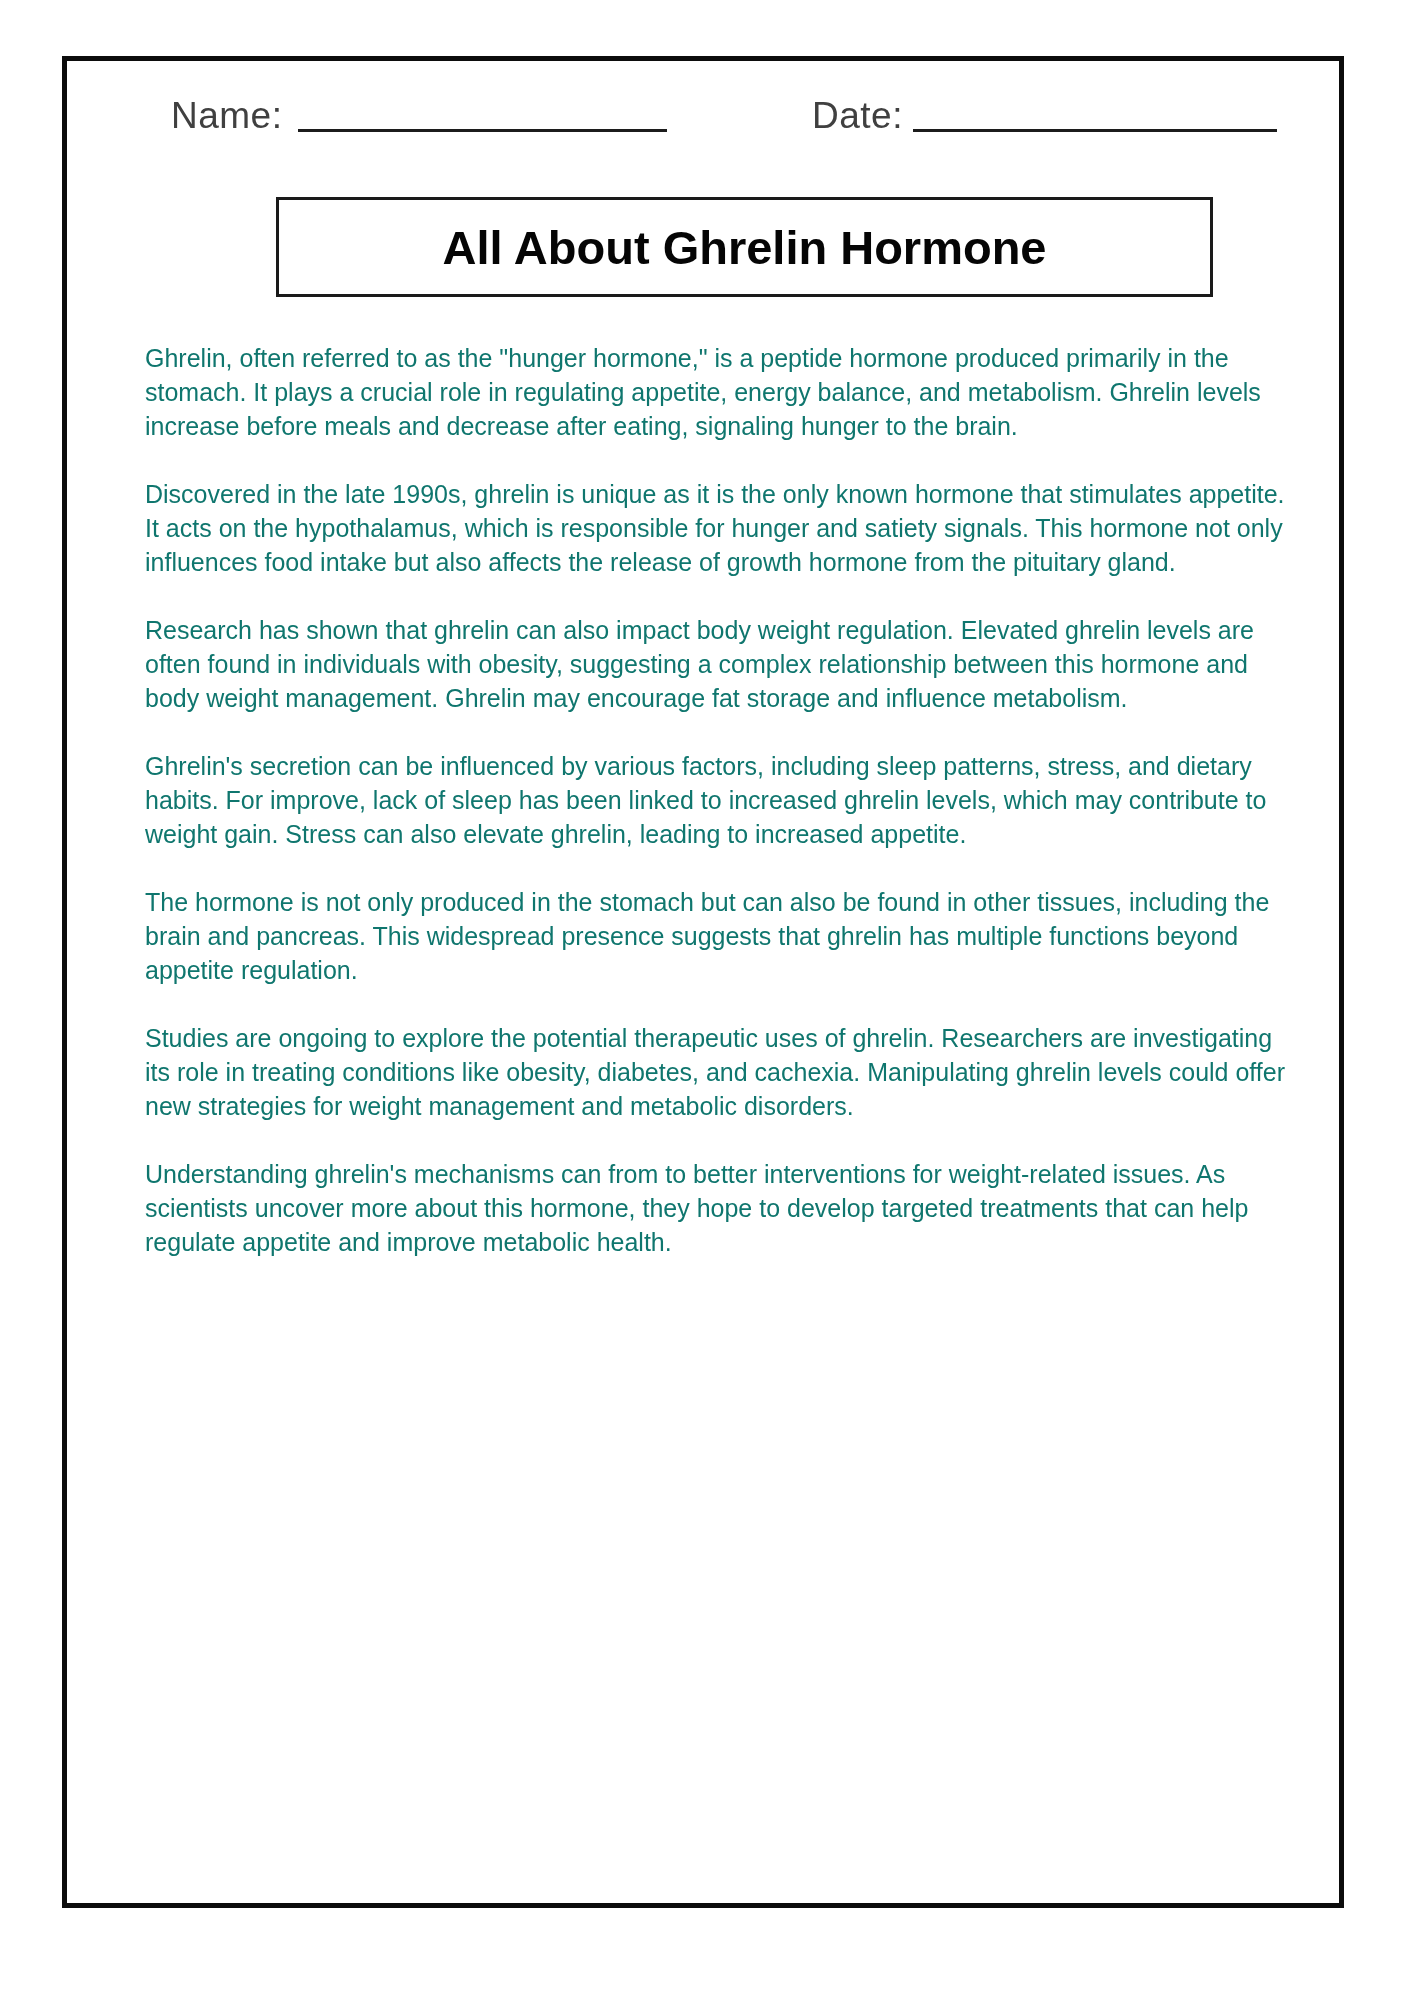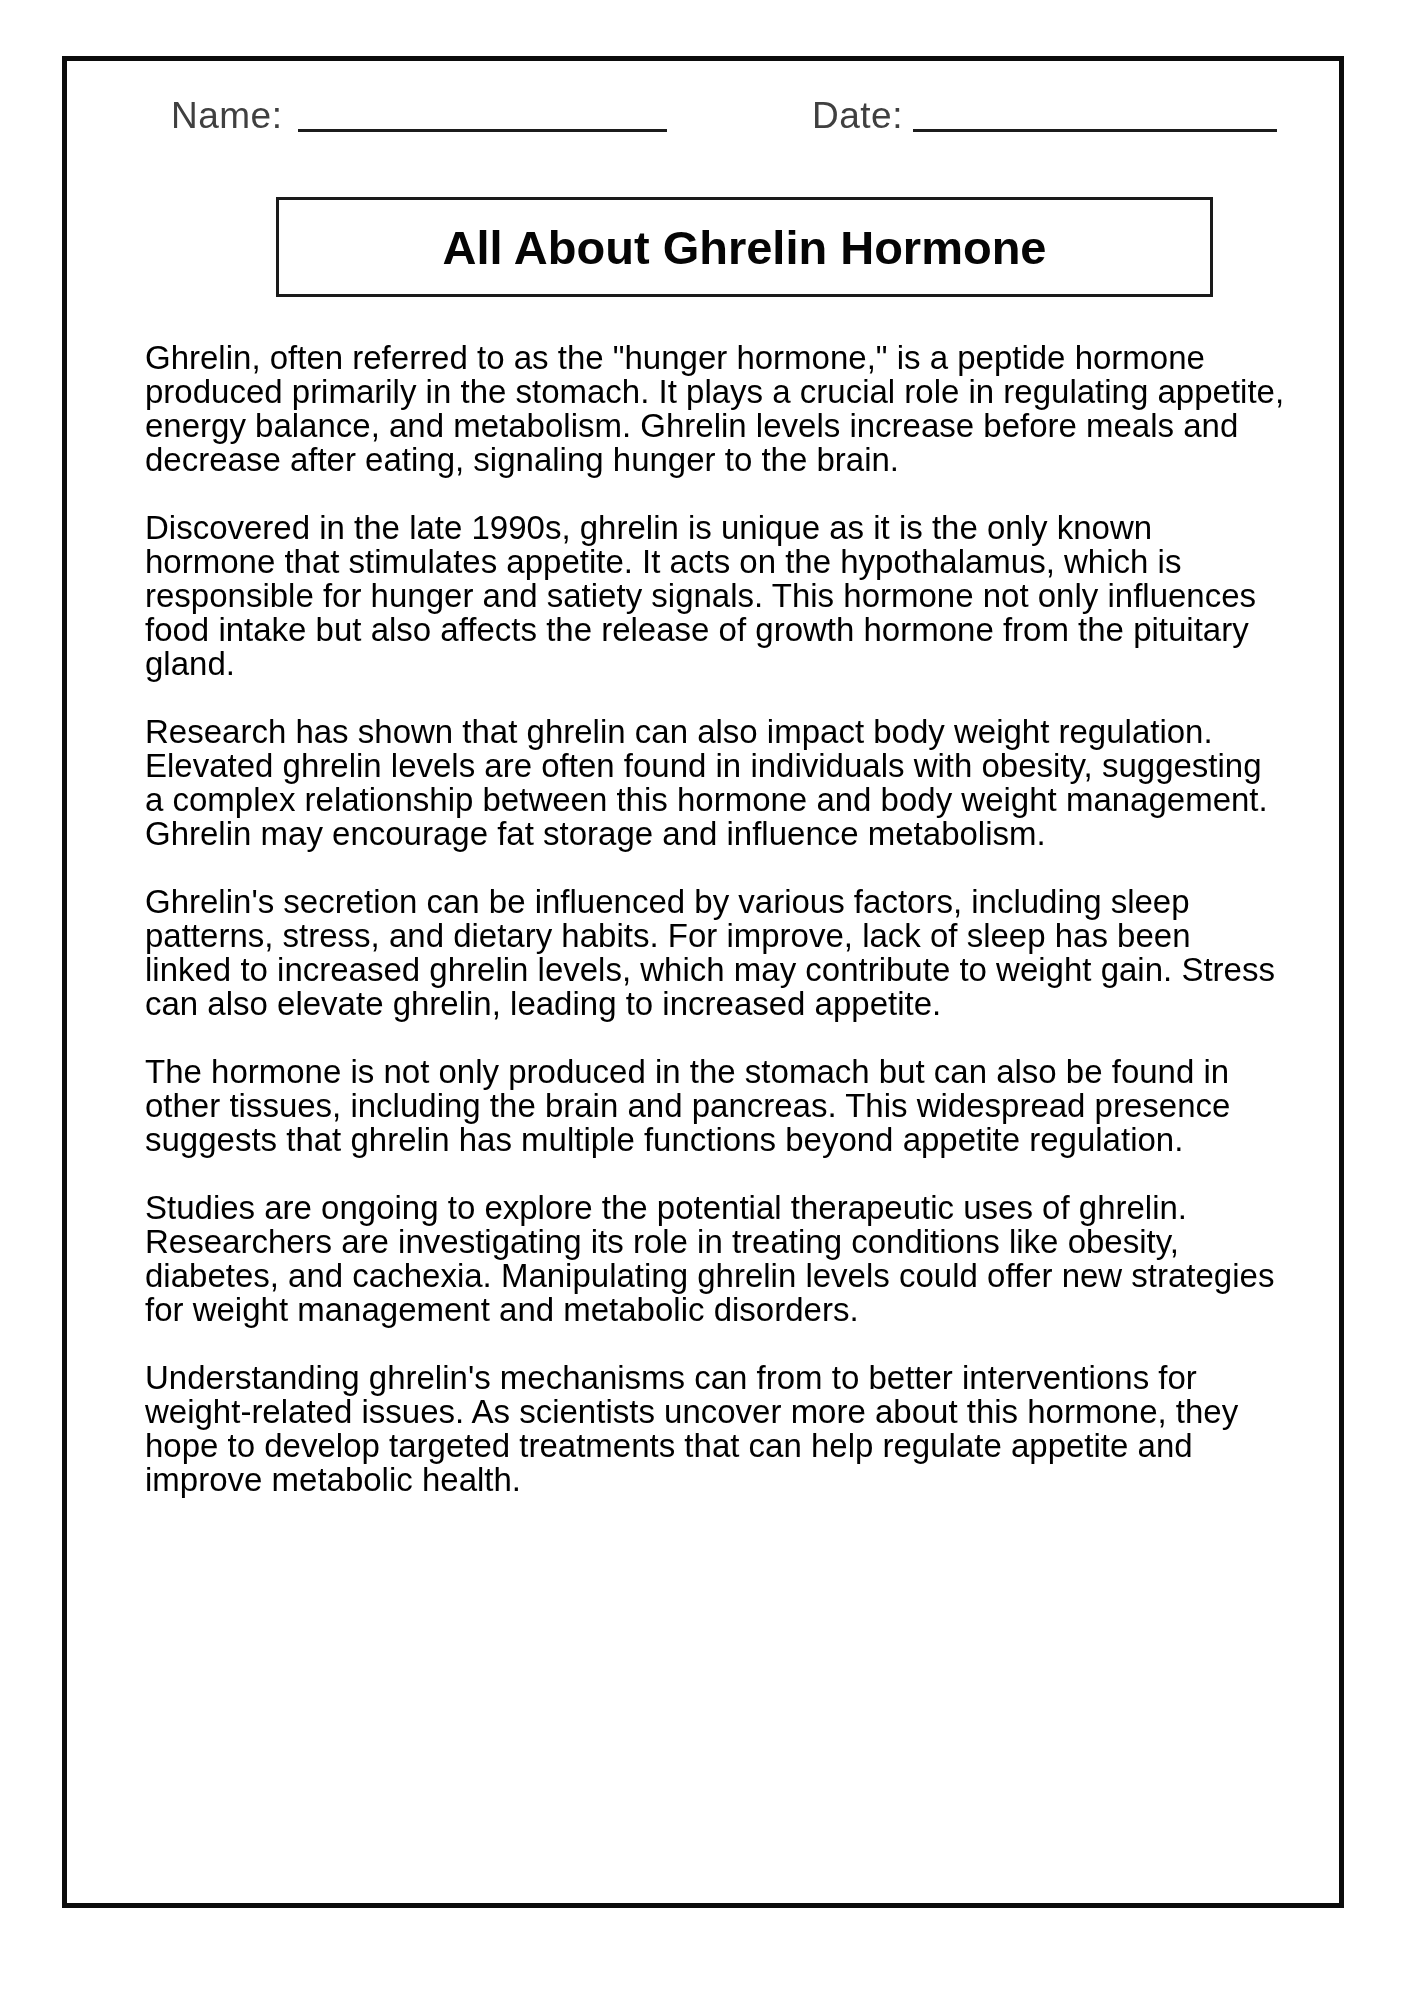--- a/index.html
+++ b/index.html
@@ -67,23 +67,23 @@
     letter-spacing: 0px;
   }
   .article-body {
     position: absolute;
     left: 145px;
     top: 341px;
     width: 1140px;
   }
   .article-body p {
     margin: 0 0 34px 0;
-    font-size: 33px;
+    font-size: 25px;
     line-height: 34px;
-    color: #000000;
+    color: #0f766e;
     word-spacing: 0px;
   }
 </style>
 </head>
 <body>
 
 <div class="sheet">
   <div class="page-border"></div>
 
   <div class="field-label name-label">Name:</div>

